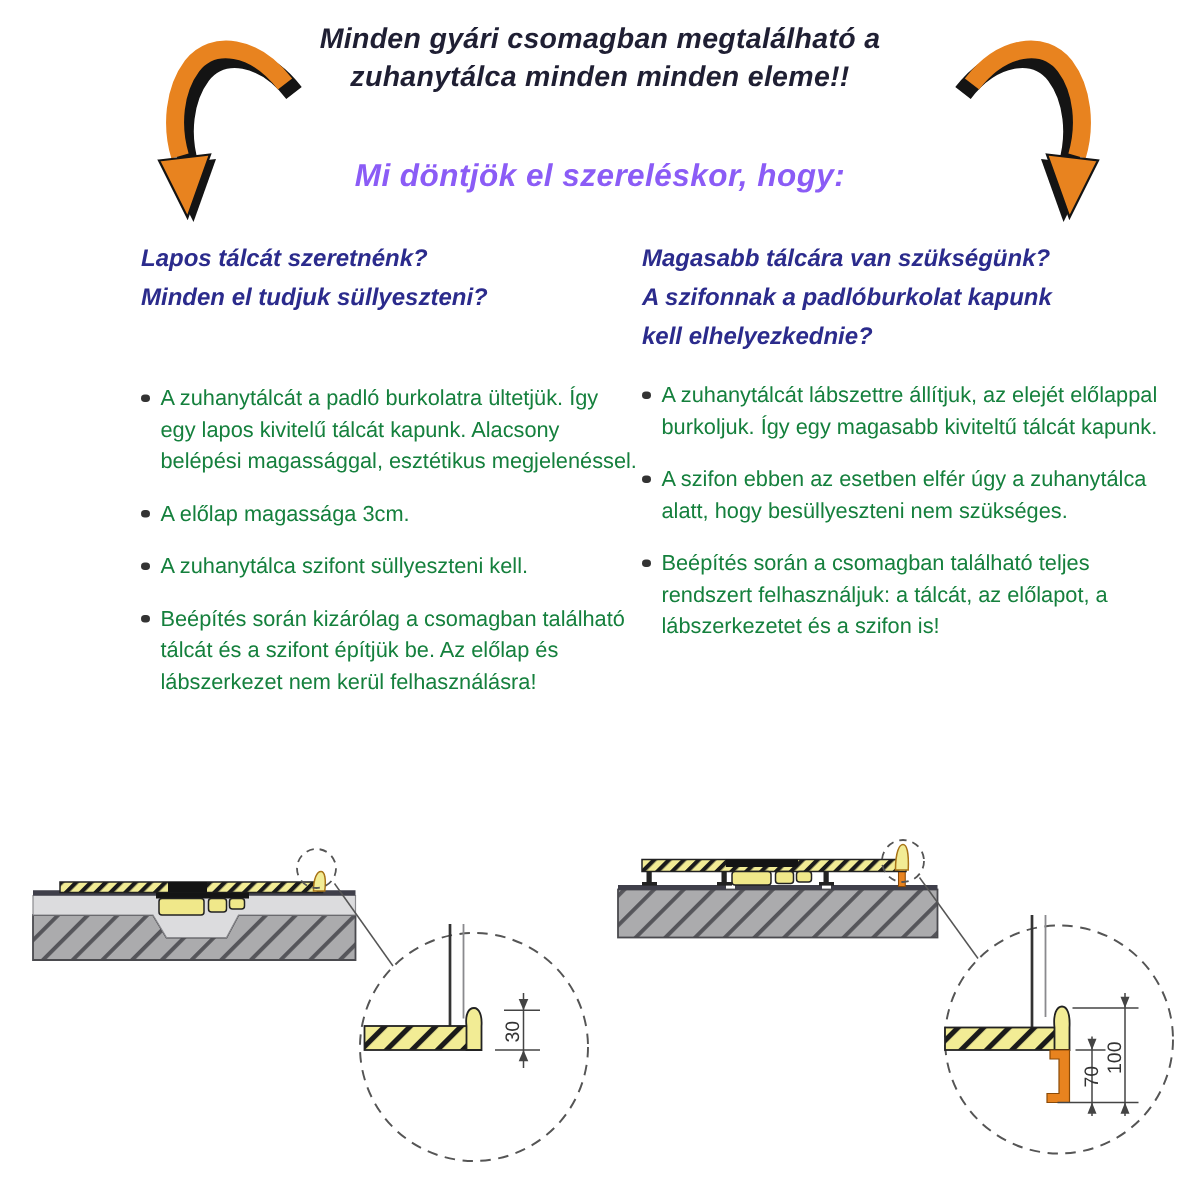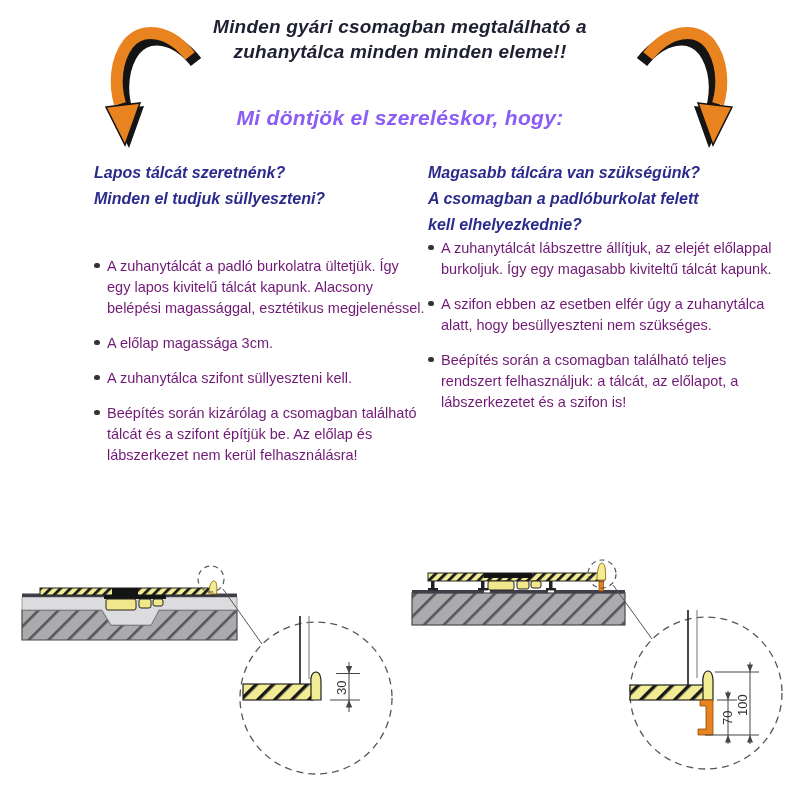--- a/index.html
+++ b/index.html
@@ -19,25 +19,25 @@
   }
   .arrow-svg{position:absolute;}
   
   .col{position:absolute;top:160px;}
   .col-left{left:54px;width:332px;margin-left:40px;}
   .col-right{left:428px;width:354px;}
   .col-heading{
     font-size:16px;font-weight:bold;font-style:italic;color:#2b2b8c;line-height:1.62;
   }
   .col-left .col-heading{margin-bottom:44px;}
-  .col-right .col-heading{}
+  .col-right .col-heading{margin-bottom:16px;}
   .col ul{list-style:none;margin:0;padding:0;}
   .col li{
     position:relative;padding-left:13px;margin-bottom:14px;
-    font-size:14.5px;color:#701a75;line-height:1.45;
+    font-size:14.5px;color:#15803d;line-height:1.45;
   }
   .col li::before{
     content:"";position:absolute;left:0;top:7px;width:5.5px;height:5.5px;
     border-radius:50%;background:#333;
   }
   
   .diagrams{position:absolute;top:548px;left:0;width:800px;height:239px;}
   .diag{position:absolute;top:0;}
   .diag-left{left:0;}
   .diag-right{left:400px;}
@@ -86,21 +86,21 @@
       <li>A zuhanytálcát a padló burkolatra ültetjük. Így egy lapos kivitelű tálcát kapunk. Alacsony belépési magassággal, esztétikus megjelenéssel.</li>
       <li>A előlap magassága 3cm.</li>
       <li>A zuhanytálca szifont süllyeszteni kell.</li>
       <li>Beépítés során kizárólag a csomagban található tálcát és a szifont építjük be. Az előlap és lábszerkezet nem kerül felhasználásra!</li>
     </ul>
   </div>
 
   <div class="col col-right">
     <div class="col-heading">
       <span>Magasabb tálcára van szükségünk?</span><br>
-      <span>A csomagban a padlóburkolat felett</span><br>
+      <span>A szifonnak a padlóburkolat kapunk</span><br>
       <span>kell elhelyezkednie?</span>
     </div>
     <ul>
       <li>A zuhanytálcát lábszettre állítjuk, az elejét előlappal burkoljuk. Így egy magasabb kiviteltű tálcát kapunk.</li>
       <li>A szifon ebben az esetben elfér úgy a zuhanytálca alatt, hogy besüllyeszteni nem szükséges.</li>
       <li>Beépítés során a csomagban található teljes rendszert felhasználjuk: a tálcát, az előlapot, a lábszerkezetet és a szifon is!</li>
     </ul>
   </div>
 
   <div class="diagrams">

